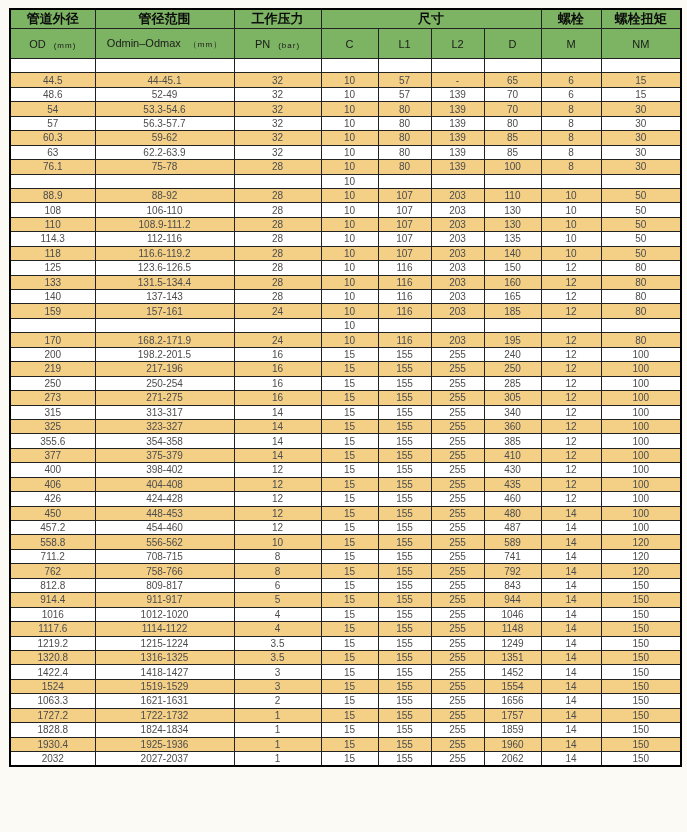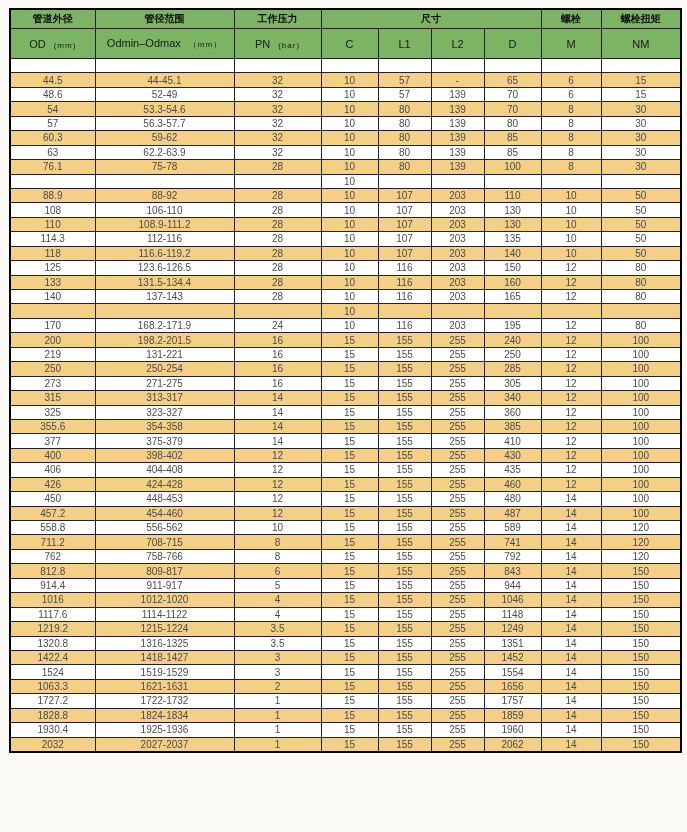--- a/index.html
+++ b/index.html
@@ -30,21 +30,21 @@
     border: 1px solid #222;
     text-align: center;
     vertical-align: middle;
     padding: 0;
     overflow: hidden;
     white-space: nowrap;
   }
   thead tr.group-row th {
     height: 18px;
     background: #7db463;
-    font-size: 10px;
+    font-size: 13px;
     font-weight: bold;
     color: #0c0c0c;
     font-family: Liberation Serif, serif;
   }
   thead tr.sub-row th {
     height: 29px;
     background: #7db463;
     font-size: 11px;
     font-weight: normal;
     color: #1a1a1a;
@@ -293,20 +293,31 @@
           <td>137-143</td>
           <td>28</td>
           <td>10</td>
           <td>116</td>
           <td>203</td>
           <td>165</td>
           <td>12</td>
           <td>80</td>
         </tr>
         <tr>
+          <td>159</td>
+          <td>157-161</td>
+          <td>24</td>
+          <td>10</td>
+          <td>116</td>
+          <td>203</td>
+          <td>185</td>
+          <td>12</td>
+          <td>80</td>
+        </tr>
+        <tr>
           <td></td>
           <td></td>
           <td></td>
           <td>10</td>
           <td></td>
           <td></td>
           <td></td>
           <td></td>
           <td></td>
         </tr>
@@ -327,21 +338,21 @@
           <td>16</td>
           <td>15</td>
           <td>155</td>
           <td>255</td>
           <td>240</td>
           <td>12</td>
           <td>100</td>
         </tr>
         <tr>
           <td>219</td>
-          <td>131-221</td>
+          <td>217-196</td>
           <td>16</td>
           <td>15</td>
           <td>155</td>
           <td>255</td>
           <td>250</td>
           <td>12</td>
           <td>100</td>
         </tr>
         <tr>
           <td>250</td>

